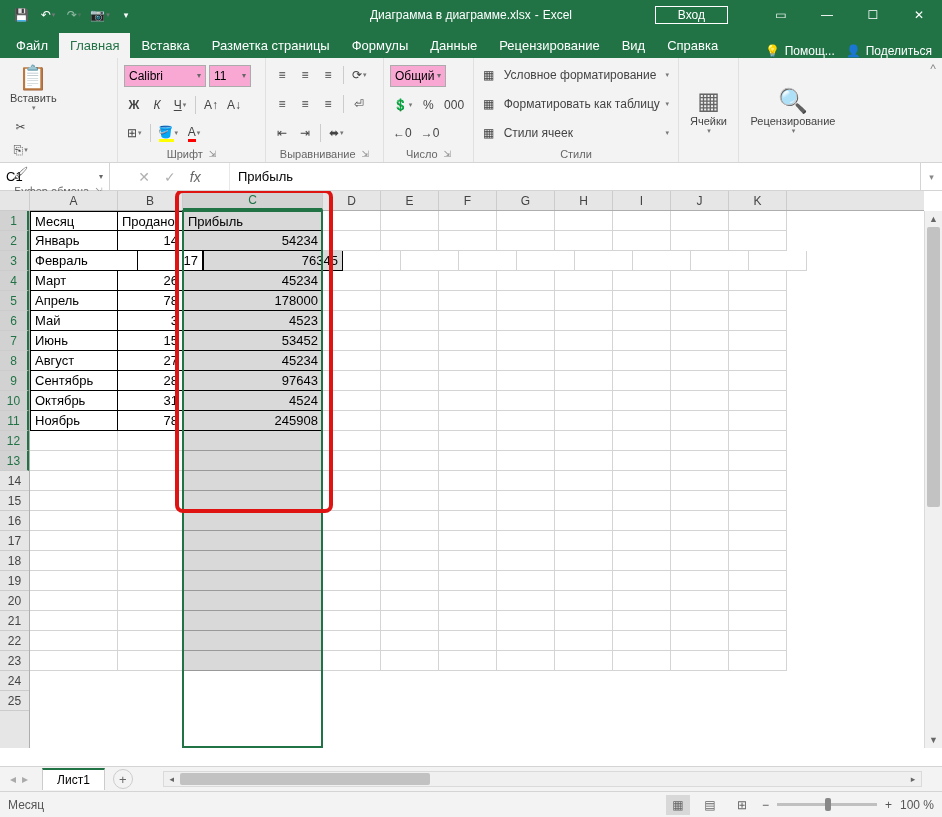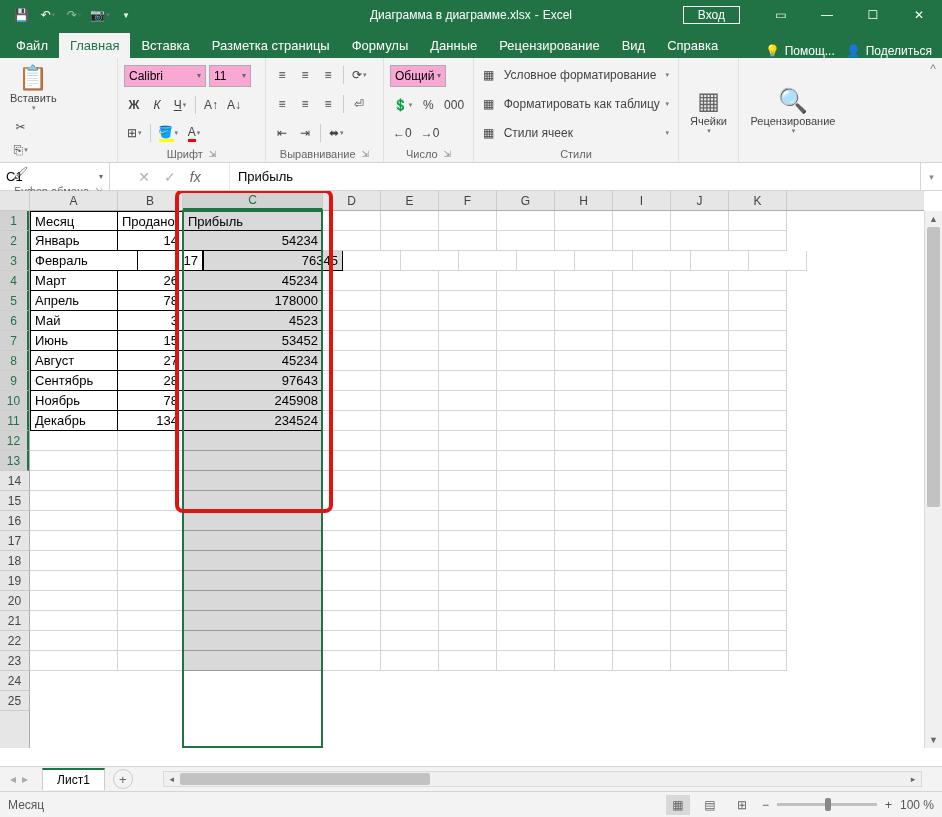--- a/index.html
+++ b/index.html
@@ -4,21 +4,21 @@
 <style>
 * { margin: 0; padding: 0; box-sizing: border-box; font-family: "Segoe UI", Tahoma, sans-serif; }
 body { background: #fff; width: 942px; height: 817px; overflow: hidden; position: relative; user-select: none; }
 
 
 .titlebar { height: 30px; background: #217346; display: flex; align-items: center; color: #fff; font-size: 12px; position: relative; }
 .qat { display: flex; align-items: center; padding-left: 10px; gap: 2px; }
 .qat-icon { width: 24px; height: 24px; display: flex; align-items: center; justify-content: center; color: #fff; cursor: pointer; border-radius: 2px; }
 .title-center { position: absolute; left: 50%; transform: translateX(-50%); display: flex; align-items: center; gap: 4px; }
 .title-right { margin-left: auto; display: flex; align-items: center; }
-.signin-btn { border: 1px solid #fff; padding: 1px 14px; margin-right: 18px; font-size: 12px; cursor: pointer; }
+.signin-btn { border: 1px solid #fff; padding: 1px 22px; margin-right: 30px; font-size: 12px; cursor: pointer; }
 .win-btn { width: 46px; height: 30px; display: flex; align-items: center; justify-content: center; cursor: pointer; }
 
 
 .ribbon-tabs { height: 28px; background: #217346; display: flex; align-items: flex-end; padding-left: 5px; color: #fff; font-size: 13px; }
 .ribbon-tab { padding: 5px 11px; cursor: pointer; }
 .ribbon-tab.active { background: #f3f3f3; color: #217346; }
 .ribbon-right { margin-left: auto; display: flex; align-items: center; padding-right: 10px; gap: 12px; }
 .ribbon-right-item { display: flex; align-items: center; gap: 4px; font-size: 12px; cursor: pointer; }
 
 
@@ -456,36 +456,36 @@
         <div class="cell" style="width: 58px;"></div>
         <div class="cell" style="width: 58px;"></div>
         <div class="cell" style="width: 58px;"></div>
         <div class="cell" style="width: 58px;"></div>
         <div class="cell" style="width: 58px;"></div>
         <div class="cell" style="width: 58px;"></div>
         <div class="cell" style="width: 58px;"></div>
         <div class="cell" style="width: 58px;"></div>
       </div>
       <div class="cell-row">
+        <div class="cell" style="border-right: 1px solid rgb(0, 0, 0); border-bottom: 1px solid rgb(0, 0, 0); border-left: 1px solid rgb(0, 0, 0); width: 88px;">Октябрь</div>
+        <div class="cell num" style="border-right: 1px solid rgb(0, 0, 0); border-bottom: 1px solid rgb(0, 0, 0); width: 65px;">31</div>
+        <div class="cell colC databorder num" style="width: 140px;">4524</div>
+        <div class="cell" style="width: 58px;"></div>
+        <div class="cell" style="width: 58px;"></div>
+        <div class="cell" style="width: 58px;"></div>
+        <div class="cell" style="width: 58px;"></div>
+        <div class="cell" style="width: 58px;"></div>
+        <div class="cell" style="width: 58px;"></div>
+        <div class="cell" style="width: 58px;"></div>
+        <div class="cell" style="width: 58px;"></div>
+      </div>
+      <div class="cell-row">
         <div class="cell" style="border-right: 1px solid rgb(0, 0, 0); border-bottom: 1px solid rgb(0, 0, 0); border-left: 1px solid rgb(0, 0, 0); width: 88px;">Ноябрь</div>
         <div class="cell num" style="border-right: 1px solid rgb(0, 0, 0); border-bottom: 1px solid rgb(0, 0, 0); width: 65px;">78</div>
         <div class="cell colC databorder num" style="width: 140px;">245908</div>
-        <div class="cell" style="width: 58px;"></div>
-        <div class="cell" style="width: 58px;"></div>
-        <div class="cell" style="width: 58px;"></div>
-        <div class="cell" style="width: 58px;"></div>
-        <div class="cell" style="width: 58px;"></div>
-        <div class="cell" style="width: 58px;"></div>
-        <div class="cell" style="width: 58px;"></div>
-        <div class="cell" style="width: 58px;"></div>
-      </div>
-      <div class="cell-row">
-        <div class="cell" style="border-right: 1px solid rgb(0, 0, 0); border-bottom: 1px solid rgb(0, 0, 0); border-left: 1px solid rgb(0, 0, 0); width: 88px;">Декабрь</div>
-        <div class="cell num" style="border-right: 1px solid rgb(0, 0, 0); border-bottom: 1px solid rgb(0, 0, 0); width: 65px;">134</div>
-        <div class="cell colC databorder num" style="width: 140px;">234524</div>
         <div class="cell" style="width: 58px;"></div>
         <div class="cell" style="width: 58px;"></div>
         <div class="cell" style="width: 58px;"></div>
         <div class="cell" style="width: 58px;"></div>
         <div class="cell" style="width: 58px;"></div>
         <div class="cell" style="width: 58px;"></div>
         <div class="cell" style="width: 58px;"></div>
         <div class="cell" style="width: 58px;"></div>
       </div>
       <div class="cell-row">

